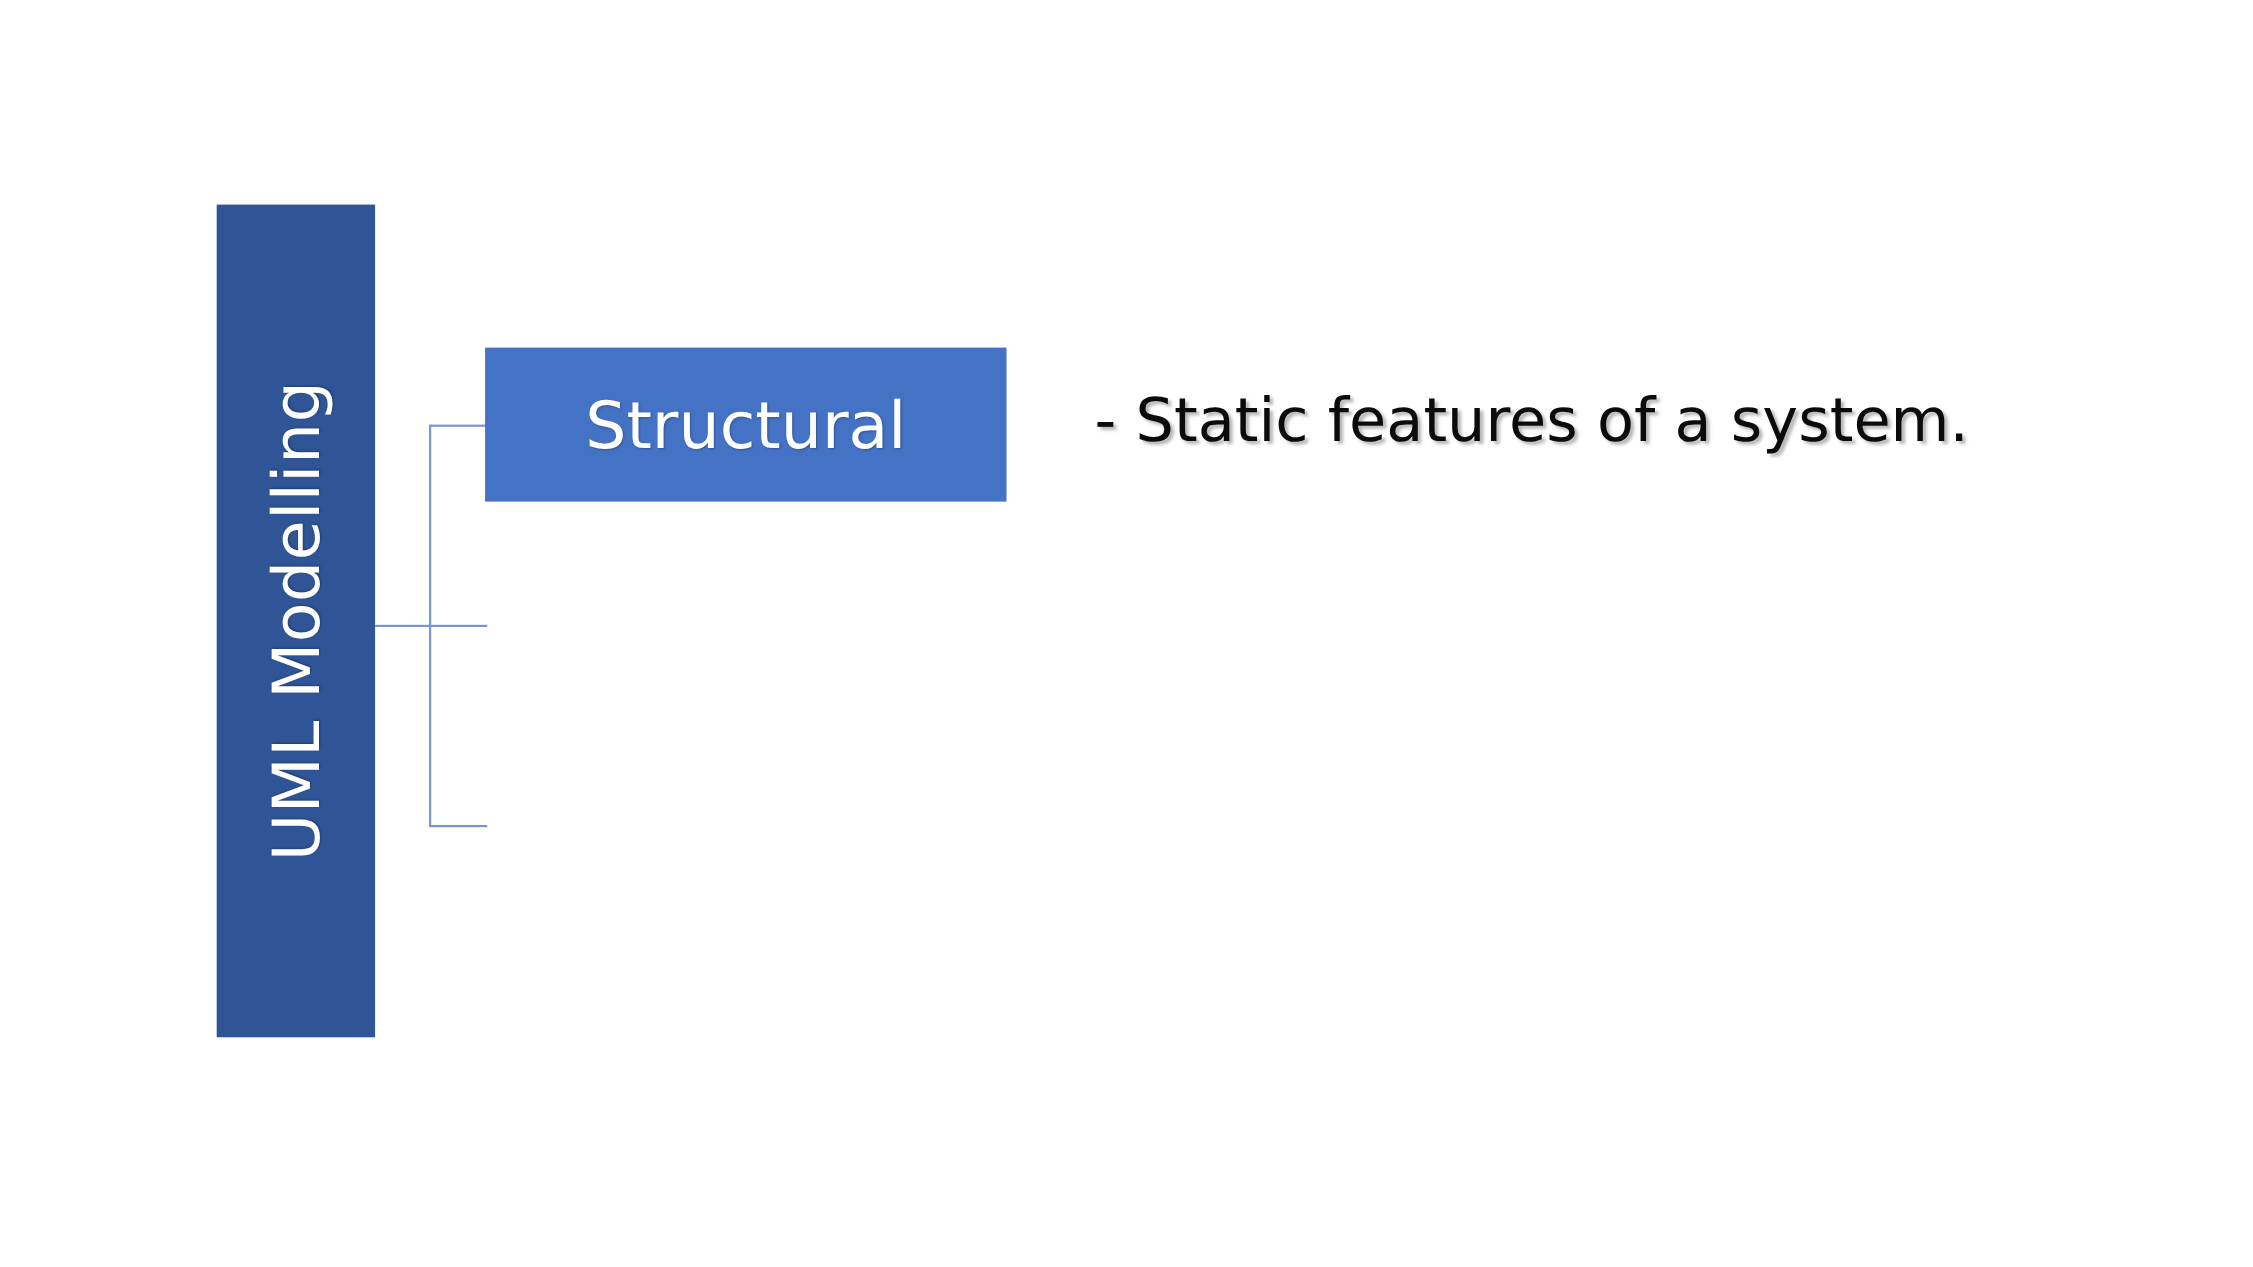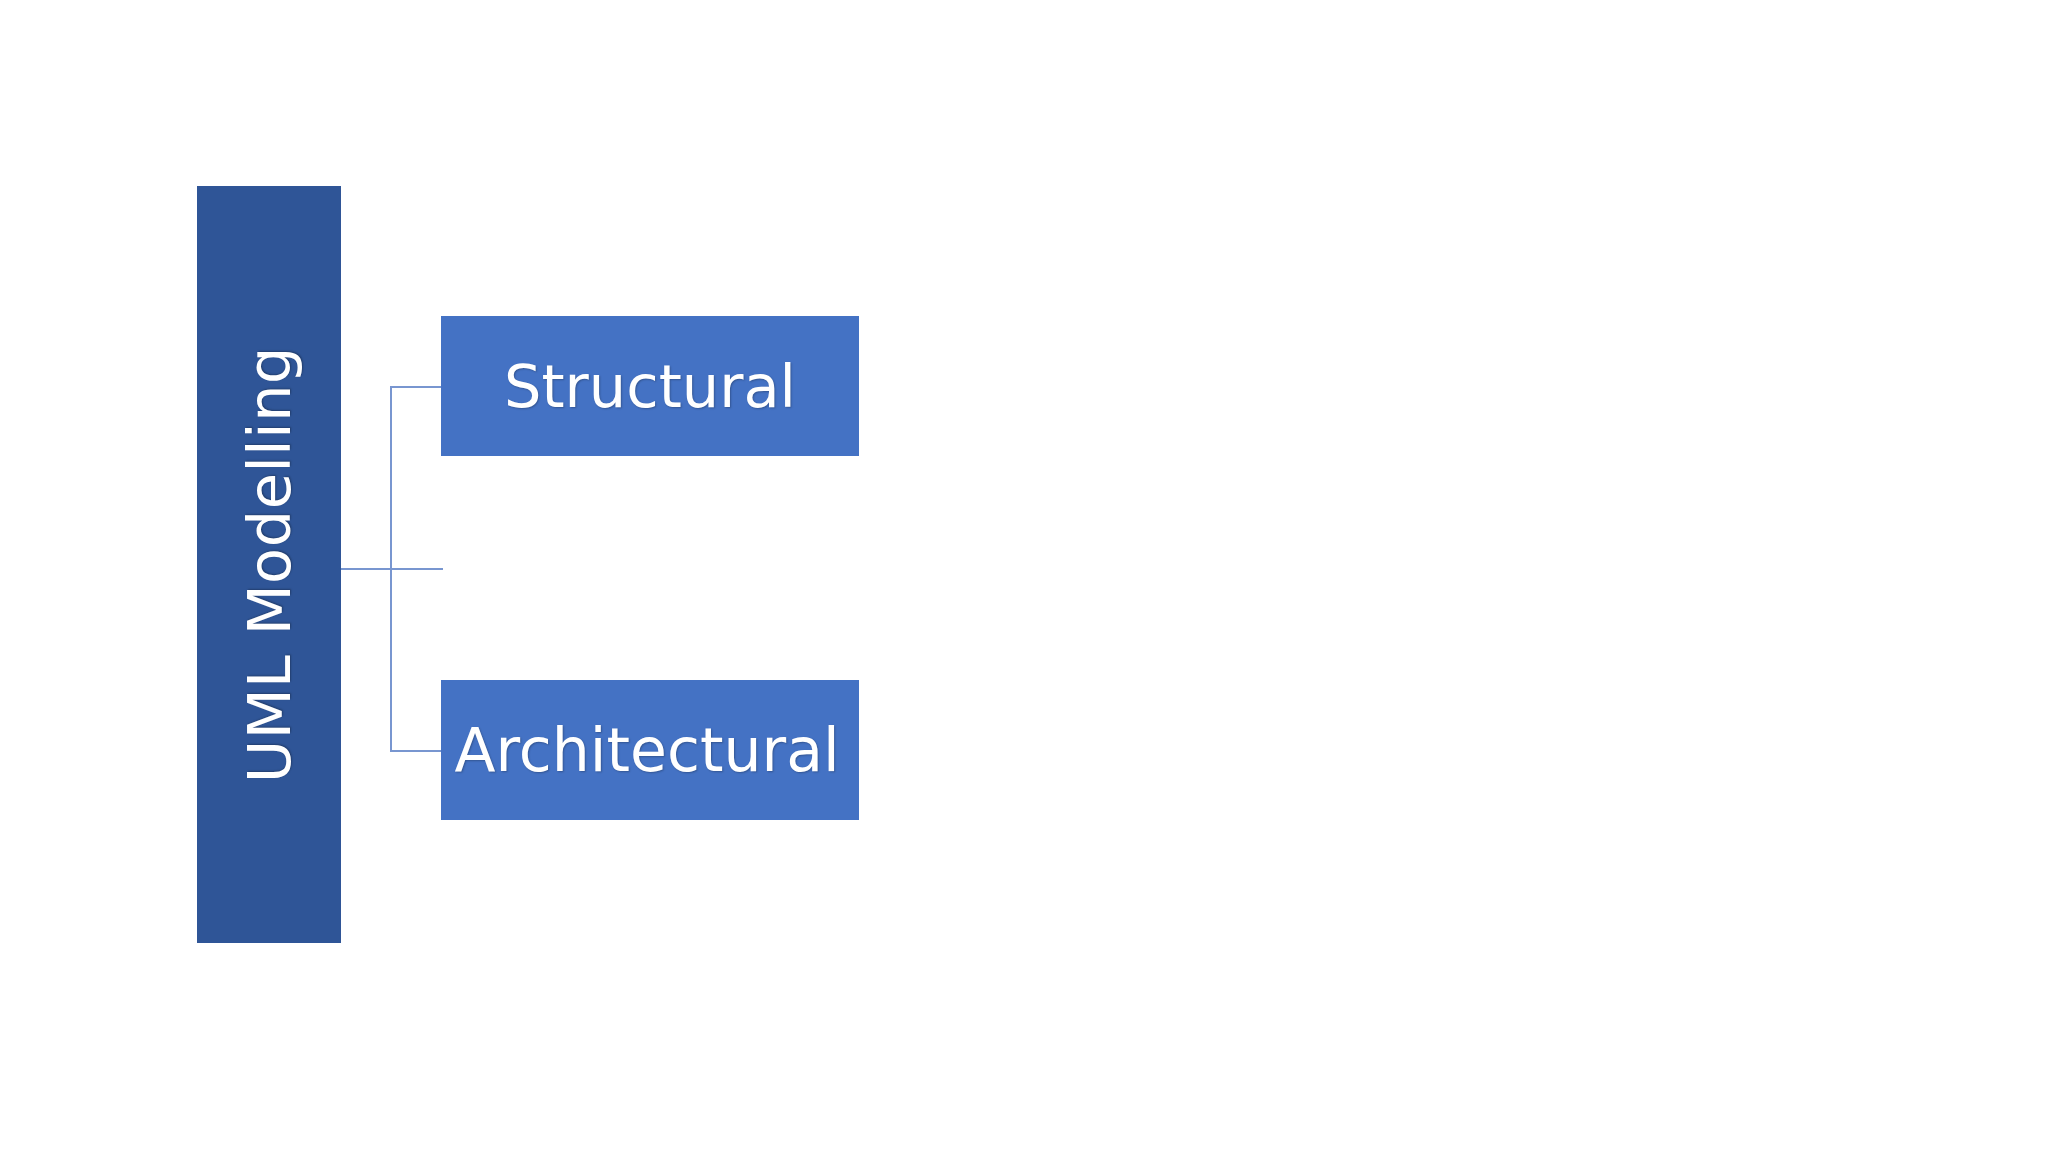--- a/index.html
+++ b/index.html
@@ -70,21 +70,21 @@
     left: 391px;
   }
   .conn-branch-1 { top: 386px; }
   .conn-branch-2 { top: 568px; }
   .conn-branch-3 { top: 750px; }
 
   
   .cat-box {
     position: absolute;
     left: 441px;
-    width: 418px;
+    width: 474px;
     height: 140px;
     background: #4472C4;
     display: flex;
     align-items: center;
     justify-content: center;
     overflow: visible;
   }
   .cat-box-1 { top: 316px; }
   .cat-box-2 { top: 498px; }
   .cat-box-3 { top: 680px; }
@@ -132,20 +132,18 @@
   <div class="conn conn-trunk"></div>
   <div class="conn conn-branch conn-branch-1"></div>
   <div class="conn conn-branch conn-branch-2"></div>
   <div class="conn conn-branch conn-branch-3"></div>
 
   <div class="cat-box cat-box-1">
     <span class="cat-label">Structural</span>
   </div>
 
 
-  <div class="cat-box cat-box-3">
-    <span class="cat-label">Architectural</span>
-  </div>
 
+  <div class="desc desc-1">- Static features of a system.</div>
 
 
 
 </div>
 
 </body></html>

